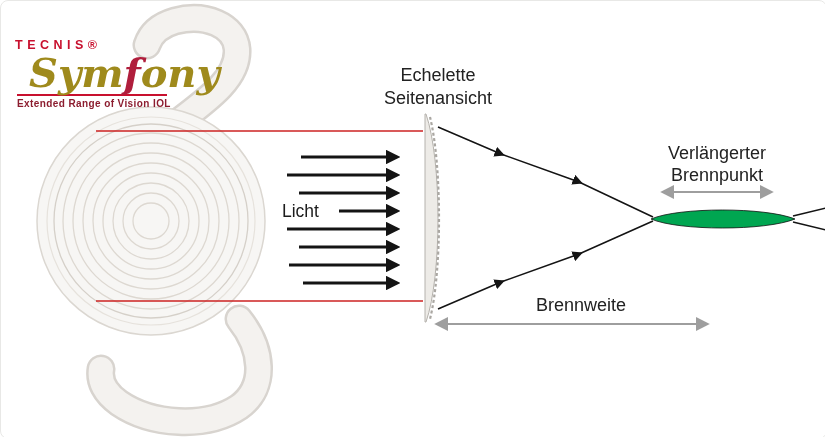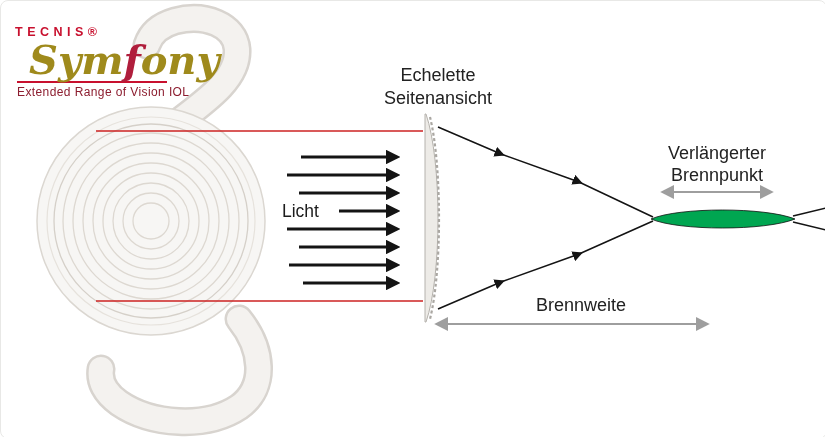--- a/index.html
+++ b/index.html
@@ -7,33 +7,33 @@
     position:relative;
     width:825px;height:437px;
     background:#ffffff;
     border:1px solid #e8e8e6;
     border-radius:8px;
     overflow:hidden;
     font-family:"Liberation Sans", sans-serif;
   }
   .diagram-svg{position:absolute;left:0;top:0;}
   
-  .logo{position:absolute;left:14px;top:25px;width:200px;z-index:3;}
+  .logo{position:absolute;left:14px;top:38px;width:200px;z-index:3;}
   .logo .brand{
     color:#c8102e;font-size:12.5px;font-weight:700;
     letter-spacing:4.5px;line-height:1;
   }
   .logo .product{
     font-family:"DejaVu Serif", serif;font-style:italic;font-weight:700;
     font-size:40px;line-height:1.0;color:#9f8a1c;margin-top:1px;margin-left:14px;
   }
   .logo .product .f-red{color:#b01e3c;}
   .logo .rule{height:2px;background:#c8102e;width:150px;margin:1px 0 2px 2px;}
   .logo .tagline{
-    color:#8c1d2f;font-size:12px;letter-spacing:0.4px;padding-left:2px;
+    color:#8c1d2f;font-size:10px;letter-spacing:0.4px;padding-left:2px;font-weight:bold;
   }
   
   text{font-family:"Liberation Sans", sans-serif;fill:#222222;}
   .lbl{font-size:18px;}
   .lbl-licht{font-size:17.5px;fill:#1c1c1c;}
 </style>
 </head>
 <body>
 
 <div class="stage">

